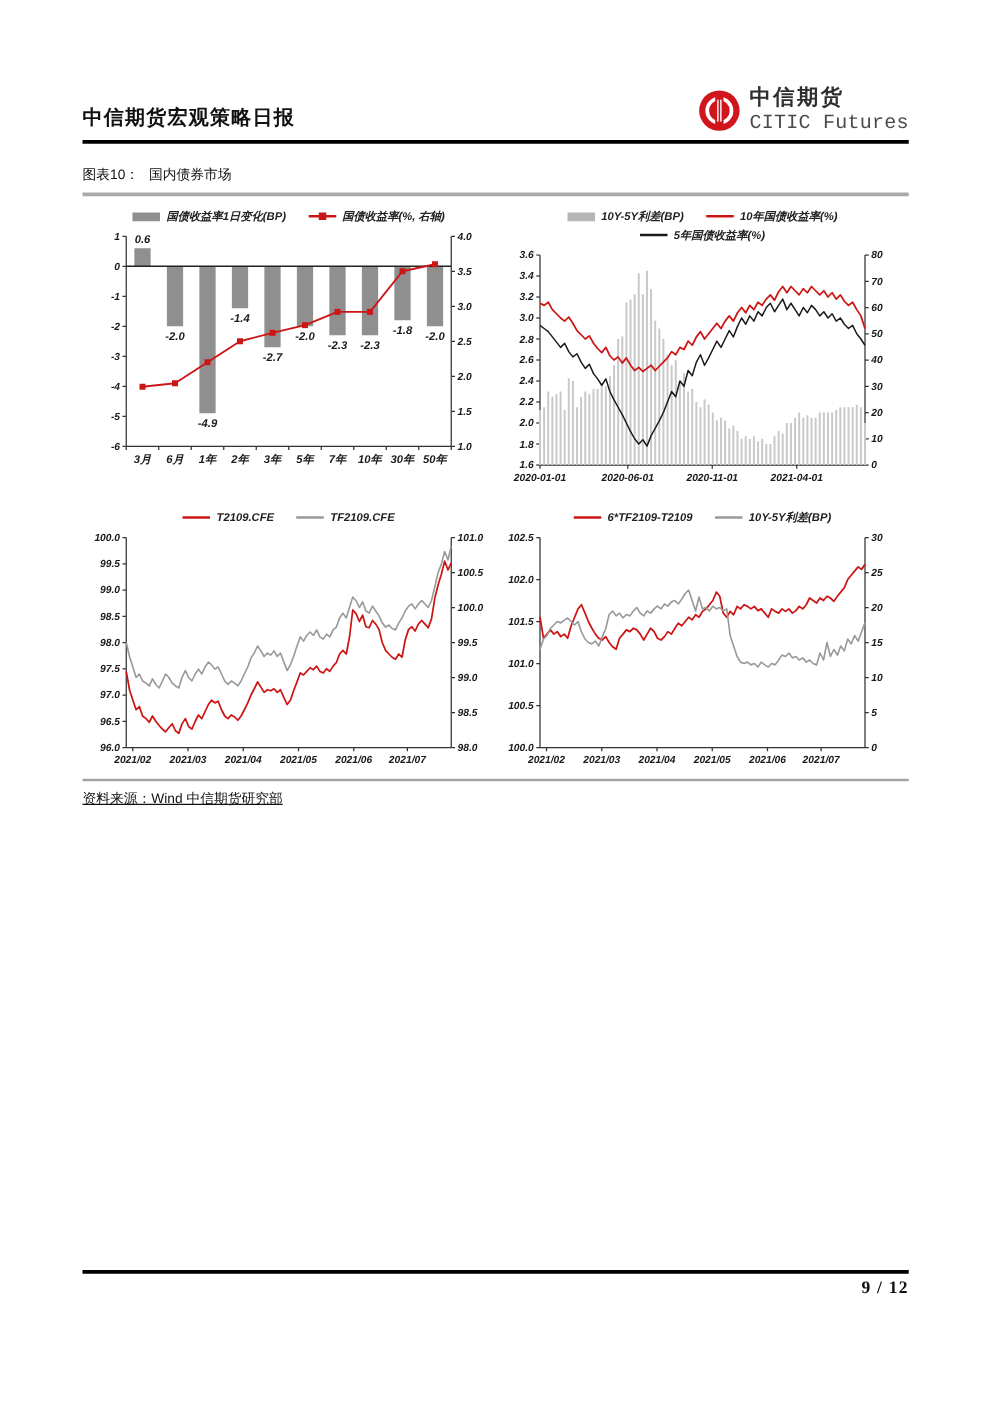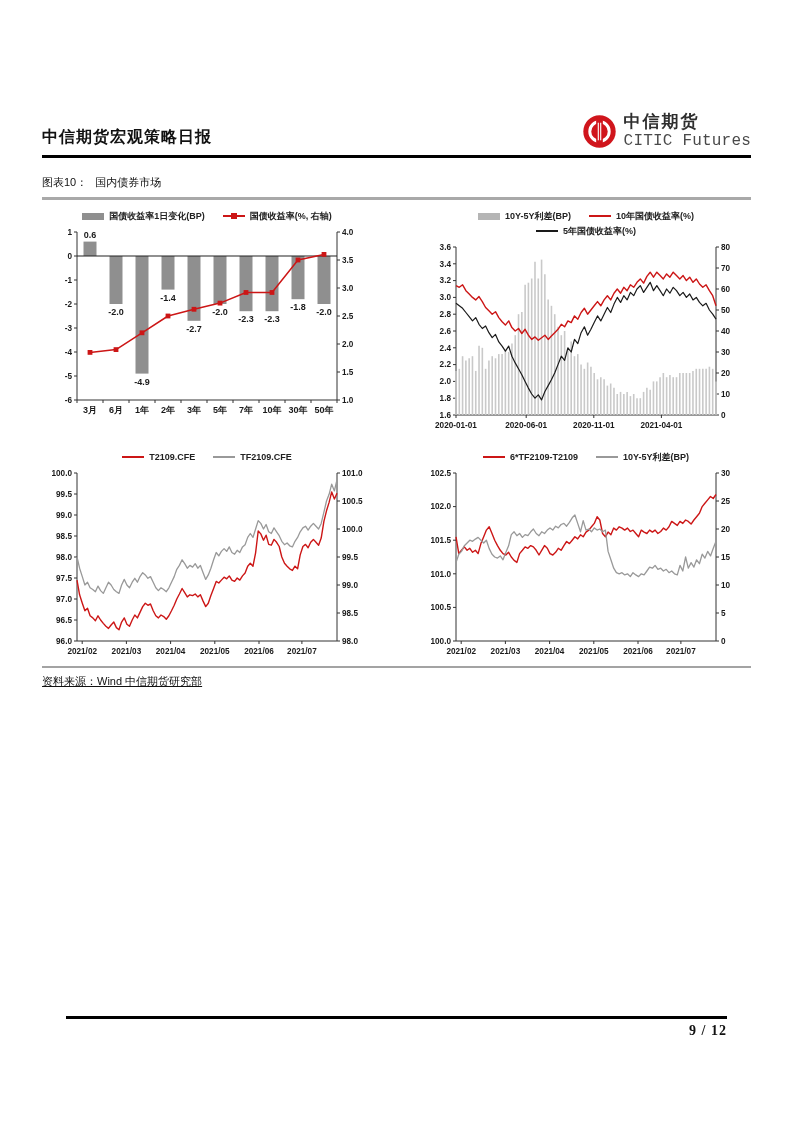--- a/index.html
+++ b/index.html
@@ -1,31 +1,31 @@
 <!DOCTYPE html>
 <html><head>
 <meta charset="utf-8">
 <style>
   html,body{margin:0;padding:0;background:#fff;}
   .page{position:relative;width:793px;height:1122px;background:#fff;overflow:hidden;
         font-family:"Liberation Sans","DejaVu Sans",sans-serif;color:#111;}
-  .content{padding:0 42px;margin-top:43px;}
+  .content{padding:0 66px;}
   header{display:flex;justify-content:space-between;align-items:flex-end;padding-top:70px;}
   .report-title{font-size:16px;font-weight:700;margin:0 0 2px 0;letter-spacing:1px;}
   .brand{display:flex;align-items:flex-end;gap:6px;font-family:Liberation Mono, monospace;}
   .logo{width:37px;height:37px;}
   .brand-name{font-size:17px;font-weight:700;color:#2e2e2e;letter-spacing:2px;line-height:1.05;}
   .brand-sub{font-size:16px;color:#4a4a4a;letter-spacing:0.2px;}
   .header-rule{height:3px;background:#000;margin-top:5px;}
   .figure-title{margin-top:17px;font-size:11px;font-weight:400;}
   .figure-title .gap{display:inline-block;width:8px;}
   .gray-rule{height:3px;background:#a9a9a9;margin-top:7px;}
   .charts{display:grid;grid-template-columns:330px 330px;justify-content:space-between;
           row-gap:16px;margin-top:10px;align-items:start;}
-  .chart{width:330px;}
+  .chart{width:330px;font-style:italic;}
   .legend{display:flex;flex-wrap:wrap;justify-content:center;column-gap:18px;row-gap:3px;
           font-size:9px;font-weight:600;color:#222;padding:0 8px;line-height:12px;}
   .leg-item{display:inline-flex;align-items:center;gap:5px;white-space:nowrap;}
   .sw{position:relative;display:inline-block;width:22px;height:8px;}
   .sw .bar{position:absolute;left:0;top:1px;width:22px;height:7px;}
   .sw .line{position:absolute;left:0;top:3px;width:22px;height:2px;}
   .sw .mk{position:absolute;left:8px;top:1px;width:6px;height:6px;}
   svg.chartsvg{display:block;width:330px;height:196px;margin-top:2px;}
   .source-rule{height:2px;background:#a3a3a3;margin-top:5px;}
   .source{margin-top:6px;font-size:11px;color:#111;text-decoration:underline;}

